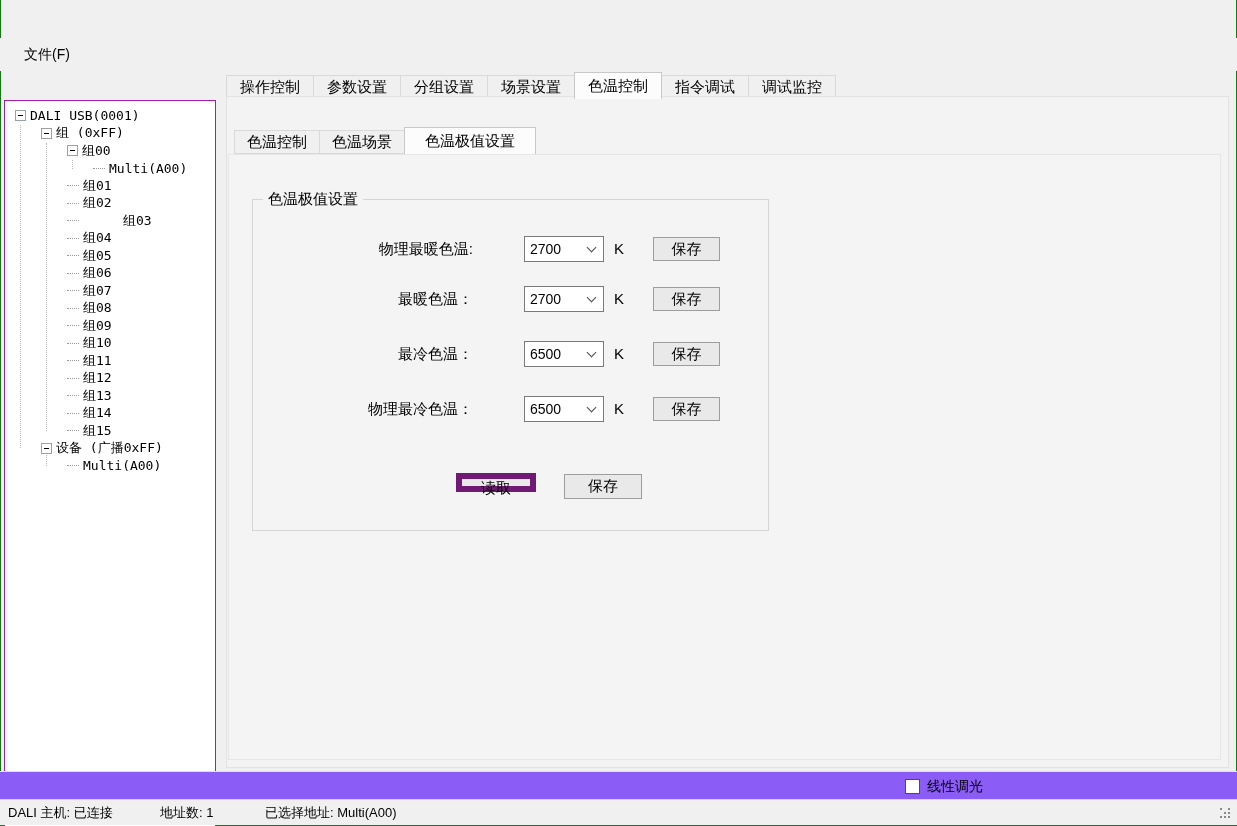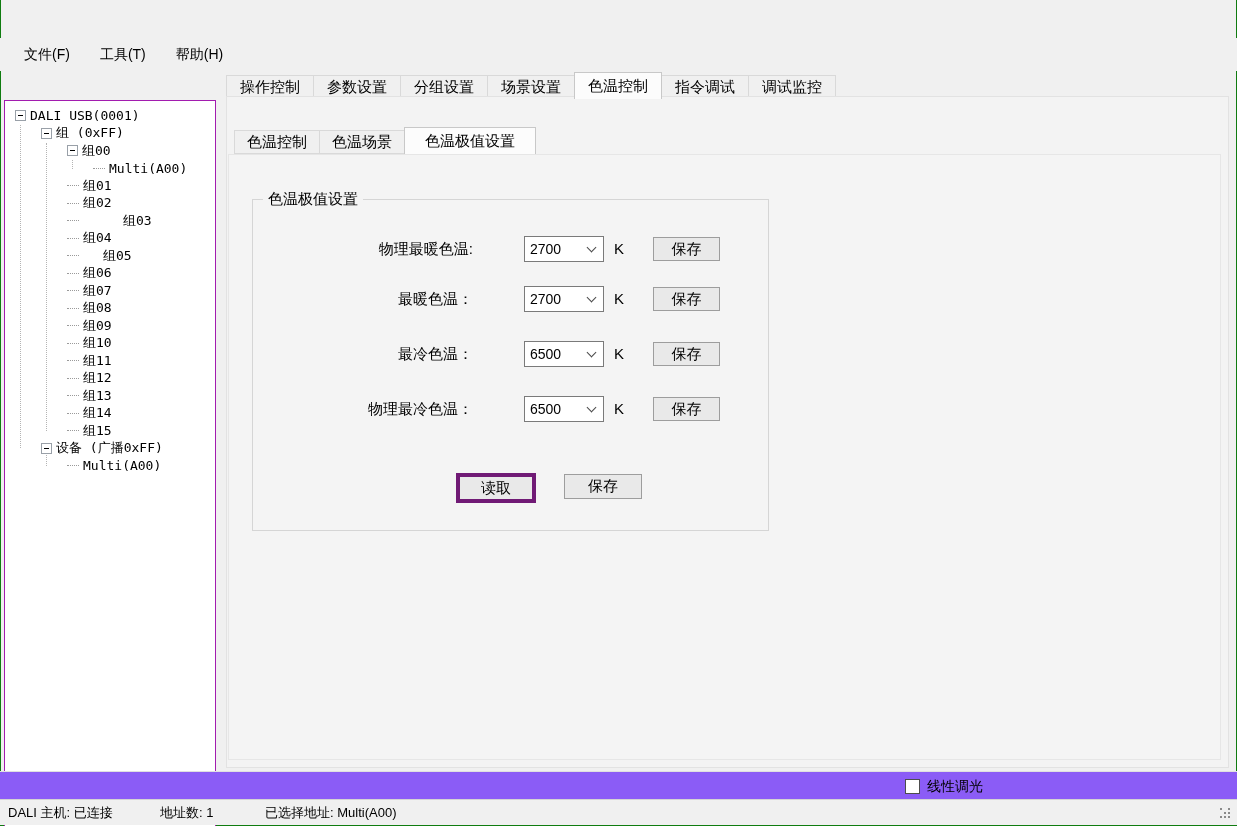--- a/index.html
+++ b/index.html
@@ -13,21 +13,21 @@
   .app-icon span:nth-child(1){color:#1565c0}.app-icon span:nth-child(2){color:#2e7d32}
   .app-icon span:nth-child(3){color:#ef6c00}.app-icon span:nth-child(4){color:#6a1b9a}
   .win-title{position:absolute;left:52px;top:0;line-height:38px;color:#fff;font-size:15px;}
   .win-controls{position:absolute;right:0;top:0;height:38px;display:flex;}
   .win-btn{width:46px;height:38px;position:relative;}
   .glyph-min{position:absolute;left:17px;top:19px;width:12px;height:1px;background:#fff;}
   .glyph-max{position:absolute;left:17px;top:13px;width:10px;height:10px;border:1px solid #fff;}
   .glyph-close-a,.glyph-close-b{position:absolute;left:16px;top:18px;width:15px;height:1.4px;background:#fff;}
   .glyph-close-a{transform:rotate(45deg);} .glyph-close-b{transform:rotate(-45deg);}
   
-  .menubar{position:absolute;left:0;top:38px;right:0;height:33px;background:#f0f0f0;display:flex;align-items:center;padding-left:24px;gap:30px;}
+  .menubar{position:absolute;left:0;top:38px;right:0;height:33px;background:#f0f0f0;display:flex;align-items:flex-start;padding-left:24px;gap:30px;flex-direction:column;}
   .menu-item{font-size:14px;line-height:33px;}
   
   .tree-panel{position:absolute;left:4px;top:100px;width:212px;height:803px;background:#fff;border:1px solid #a21caf;
     box-sizing:border-box;padding-top:6px;font-family:"DejaVu Sans Mono","Liberation Mono",monospace;font-size:13px;overflow:hidden;}
   .tree-row{height:17.5px;display:flex;align-items:center;white-space:nowrap;cursor:default;position:relative;z-index:2;}
   .expander{width:11px;height:11px;border:1px solid #99a0a8;background:#fff;position:relative;margin-right:4px;flex:none;box-sizing:border-box;}
   .expander::after{content:"";position:absolute;left:2px;right:2px;top:4px;height:1px;background:#000;}
   .stub{width:12px;height:0;border-top:1px dotted #9a9a9a;margin-right:4px;flex:none;}
   .vguide{position:absolute;border-left:1px dotted #b4b4b4;width:0;z-index:1;}
   .vg1{left:15px;top:24px;height:323px;} .vg2{left:41px;top:42px;height:288px;}
@@ -52,21 +52,21 @@
   div.form-row:nth-of-type(1){top:36px;} div.form-row:nth-of-type(2){top:86px;}
   div.form-row:nth-of-type(3){top:141px;} div.form-row:nth-of-type(4){top:196px;}
   .row-label{position:absolute;left:0;width:220px;text-align:right;line-height:26px;font-size:15px;}
   .combo{position:absolute;left:271px;top:0;width:80px;height:26px;background:#fff;border:1px solid #7a7a7a;box-sizing:border-box;}
   .combo-value{position:absolute;left:5px;top:0;line-height:24px;font-size:14px;}
   .combo-arrow{position:absolute;right:8px;top:7px;width:6px;height:6px;border-right:1.5px solid #4a4a4a;border-bottom:1.5px solid #4a4a4a;transform:rotate(45deg);}
   .unit{position:absolute;left:361px;top:0;line-height:26px;font-size:15px;}
   .btn{background:#e9e9e9;border:1px solid #9d9d9d;font-size:15px;text-align:center;
     font-family:"Liberation Sans","DejaVu Sans",sans-serif;padding:0;cursor:default;}
   .row-save{position:absolute;left:400px;top:1px;width:67px;height:24px;}
-  .read-btn{position:absolute;left:203px;top:273px;width:80px;height:30px;border:4px solid #701a75;box-sizing:border-box;}
+  .read-btn{position:absolute;left:203px;top:273px;width:80px;height:19px;border:6px solid #701a75;box-sizing:border-box;}
   .save-btn2{position:absolute;left:311px;top:274px;width:78px;height:25px;box-sizing:border-box;}
   
   .footer-strip{position:absolute;left:0;top:771px;right:0;height:28px;background:#8b5cf6;border-top:1px solid #e0e0e0;box-sizing:border-box;}
   .checkbox-box{position:absolute;left:905px;top:7px;width:13px;height:13px;background:#fff;border:1px solid #4d4d4d;box-sizing:content-box;}
   .checkbox-label{position:absolute;left:927px;top:0;line-height:28px;font-size:14px;}
   .statusbar{position:absolute;left:0;top:799px;right:0;height:25px;background:#f0f0f0;border-top:1px solid #d4d4d4;font-size:13px;}
   .status-item{position:absolute;top:0;line-height:25px;}
   .grip{position:absolute;right:5px;bottom:5px;width:12px;height:12px;}
   .grip::after{content:"";position:absolute;left:0;top:0;width:2px;height:2px;background:#8a8a8a;
     box-shadow:8px 0 #8a8a8a, 8px 4px #8a8a8a, 4px 4px #8a8a8a, 8px 8px #8a8a8a, 4px 8px #8a8a8a, 0 8px #8a8a8a;}
@@ -113,21 +113,21 @@
         <span class="tree-label">组02</span>
       </div>
       <div class="tree-row" style="padding-left: 62px; gap: 40px;">
         <span class="stub"></span>
         <span class="tree-label">组03</span>
       </div>
       <div class="tree-row" style="padding-left: 62px;">
         <span class="stub"></span>
         <span class="tree-label">组04</span>
       </div>
-      <div class="tree-row" style="padding-left: 62px; gap: 20px;">
+      <div class="tree-row" style="padding-left: 62px;">
         <span class="stub"></span>
         <span class="tree-label">组05</span>
       </div>
       <div class="tree-row" style="padding-left: 62px;">
         <span class="stub"></span>
         <span class="tree-label">组06</span>
       </div>
       <div class="tree-row" style="padding-left: 62px;">
         <span class="stub"></span>
         <span class="tree-label">组07</span>

